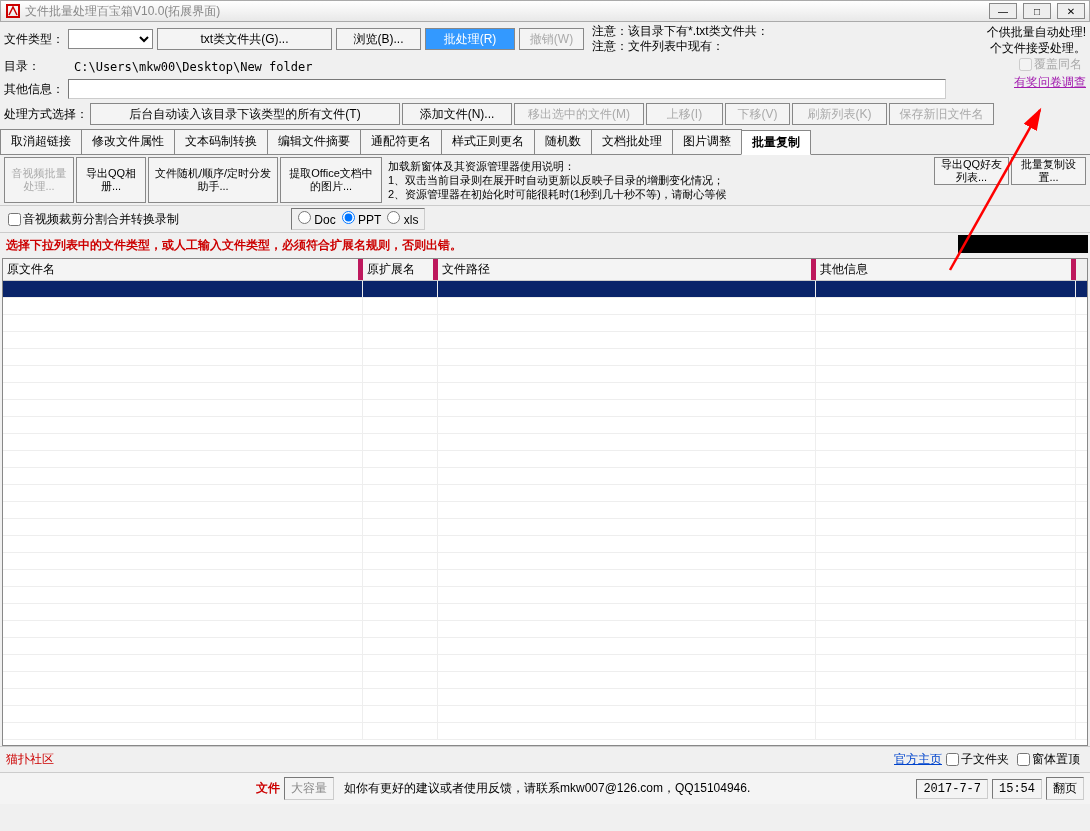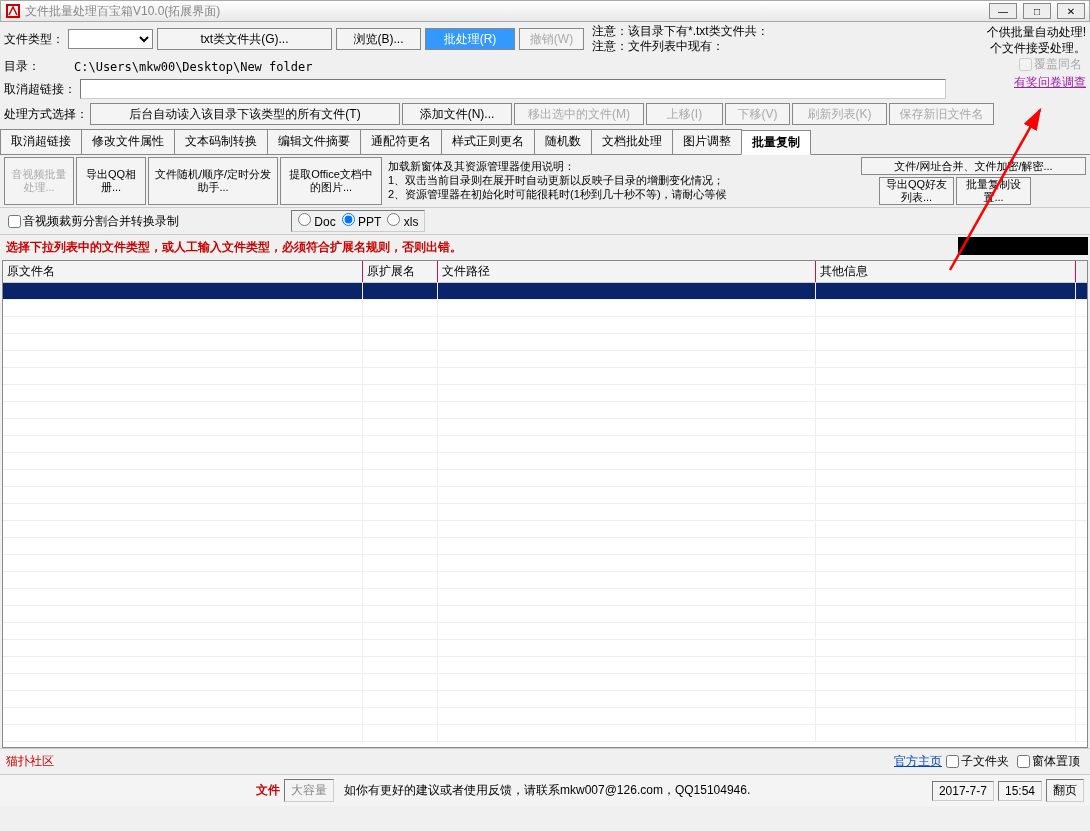--- a/index.html
+++ b/index.html
@@ -23,31 +23,31 @@
 .tab { border: 1px solid #888; border-bottom: none; padding: 3px 10px; background: #f4f4f4; cursor: pointer; margin-right: -1px; white-space: nowrap; }
 .tab.active { background: #fff; font-weight: bold; border-bottom: 1px solid #fff; position: relative; top: 1px; }
 .subrow { display: flex; align-items: stretch; padding: 2px 4px; gap: 2px; border-bottom: 1px solid #ccc; }
 .subbtn { border: 1px solid #888; background: #f4f4f4; padding: 2px 4px; font-size: 11px; text-align: center; cursor: pointer; display: flex; align-items: center; justify-content: center; line-height: 13px; }
 .subbtn.disabled { color: #aaa; }
 .infobox { flex: 1; font-size: 11px; padding: 2px 4px; line-height: 14px; }
 .redtext { color: #c00; font-weight: bold; padding: 4px 6px; }
 .blackbox { position: absolute; right: 2px; width: 130px; height: 18px; background: #000; }
 .table-wrap { border: 1px solid #888; margin: 0 2px; height: 488px; background: #fff; overflow: hidden; }
 .thead { display: flex; background: #f0f0f0; border-bottom: 1px solid #ccc; }
-.th { border-right: 1px solid #be185d; padding: 2px 4px; font-size: 12px; background: #f4f4f4; }
+.th { border-right: 5px solid #be185d; padding: 2px 4px; font-size: 12px; background: #f4f4f4; }
 .tbody { overflow-y: auto; }
 .tr { display: flex; height: 17px; border-bottom: 1px solid #eee; }
 .tr.selected { background: #0a246a; }
 .td { border-right: 1px solid #eee; }
 .footer1 { display: flex; align-items: center; padding: 4px 6px; border-top: 1px solid #ccc; }
 .footer1 .left { color: #c00; cursor: pointer; }
 .footer1 .mid { flex: 1; }
 .footer2 { display: flex; align-items: center; padding: 4px 6px; border-top: 1px solid #ccc; background: #f4f4f4; }
 .chk { display: inline-flex; align-items: center; gap: 2px; margin: 0 4px; }
-.status-cell { border: 1px inset #ccc; padding: 2px 6px; background: #f4f4f4; margin-left: 4px; }
+.status-cell { border: 1px inset #ccc; padding: 2px 6px; background: #f4f4f4; margin-left: 4px; font-family: Liberation Mono, monospace; }
 .arrow { position: absolute; pointer-events: none; z-index: 100; }
 .radios { display: inline-flex; gap: 6px; align-items: center; border: 1px inset #ccc; padding: 2px 6px; }
 </style>
 </head>
 <body>
 
 <div class="titlebar">
   <span class="icon">
     <svg width="14" height="14">
         <rect x="1" y="1" width="12" height="12" fill="none" stroke="#c00" stroke-width="2"></rect>
@@ -86,21 +86,21 @@
     <span>注意：文件列表中现有：</span>
   </div>
 </div>
 
 <div class="row">
   <span class="lbl">目录：</span>
   <span style="font-family:monospace; margin-left:30px;">C:\Users\mkw00\Desktop\New folder</span>
 </div>
 
 <div class="row" style="width:950px;">
-  <span class="lbl">取消超链接：</span>
+  <span class="lbl">其他信息：</span>
   <div class="sunken"></div>
 </div>
 
 <div class="row" style="gap:2px;">
   <span class="lbl">处理方式选择：</span>
   <button class="btn" style="width:310px;">后台自动读入该目录下该类型的所有文件(T)</button>
   <button class="btn" style="width:110px;">添加文件(N)...</button>
   <button class="btn disabled" style="width:130px;">移出选中的文件(M)</button>
   <button class="btn disabled" style="width:77px;">上移(I)</button>
   <button class="btn disabled" style="width:65px;">下移(V)</button>
@@ -125,21 +125,20 @@
   <div class="subbtn disabled" style="width:70px;">音视频批量处理...</div>
   <div class="subbtn" style="width:70px;">导出QQ相册...</div>
   <div class="subbtn" style="width:130px;">文件随机/顺序/定时分发助手...</div>
   <div class="subbtn" style="width:102px;">提取Office文档中的图片...</div>
   <div class="infobox">
     <div>加载新窗体及其资源管理器使用说明：</div>
     <div>1、双击当前目录则在展开时自动更新以反映子目录的增删变化情况；</div>
     <div>2、资源管理器在初始化时可能很耗时(1秒到几十秒不等)，请耐心等候</div>
   </div>
   <div style="display:flex; flex-direction:column; gap:2px;">
-    <div class="subbtn" style="width:225px; height:18px;">文件/网址合并、文件加密/解密...</div>
     <div style="display:flex; gap:2px;padding-left:18px;">
       <div class="subbtn" style="width:75px; height:28px;">导出QQ好友列表...</div>
       <div class="subbtn" style="width:75px; height:28px;">批量复制设置...</div>
     </div>
   </div>
 </div>
 
 <div class="row" style="border-bottom:1px solid #ccc;">
   <label class="chk">
     <input type="checkbox" style=""> 

